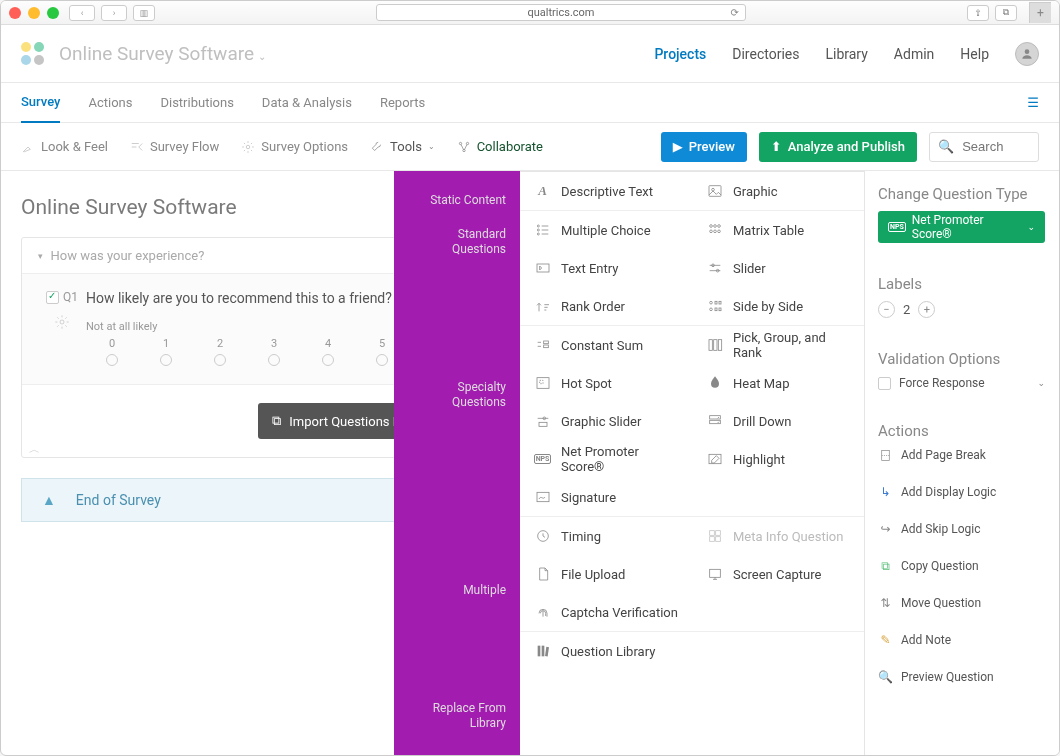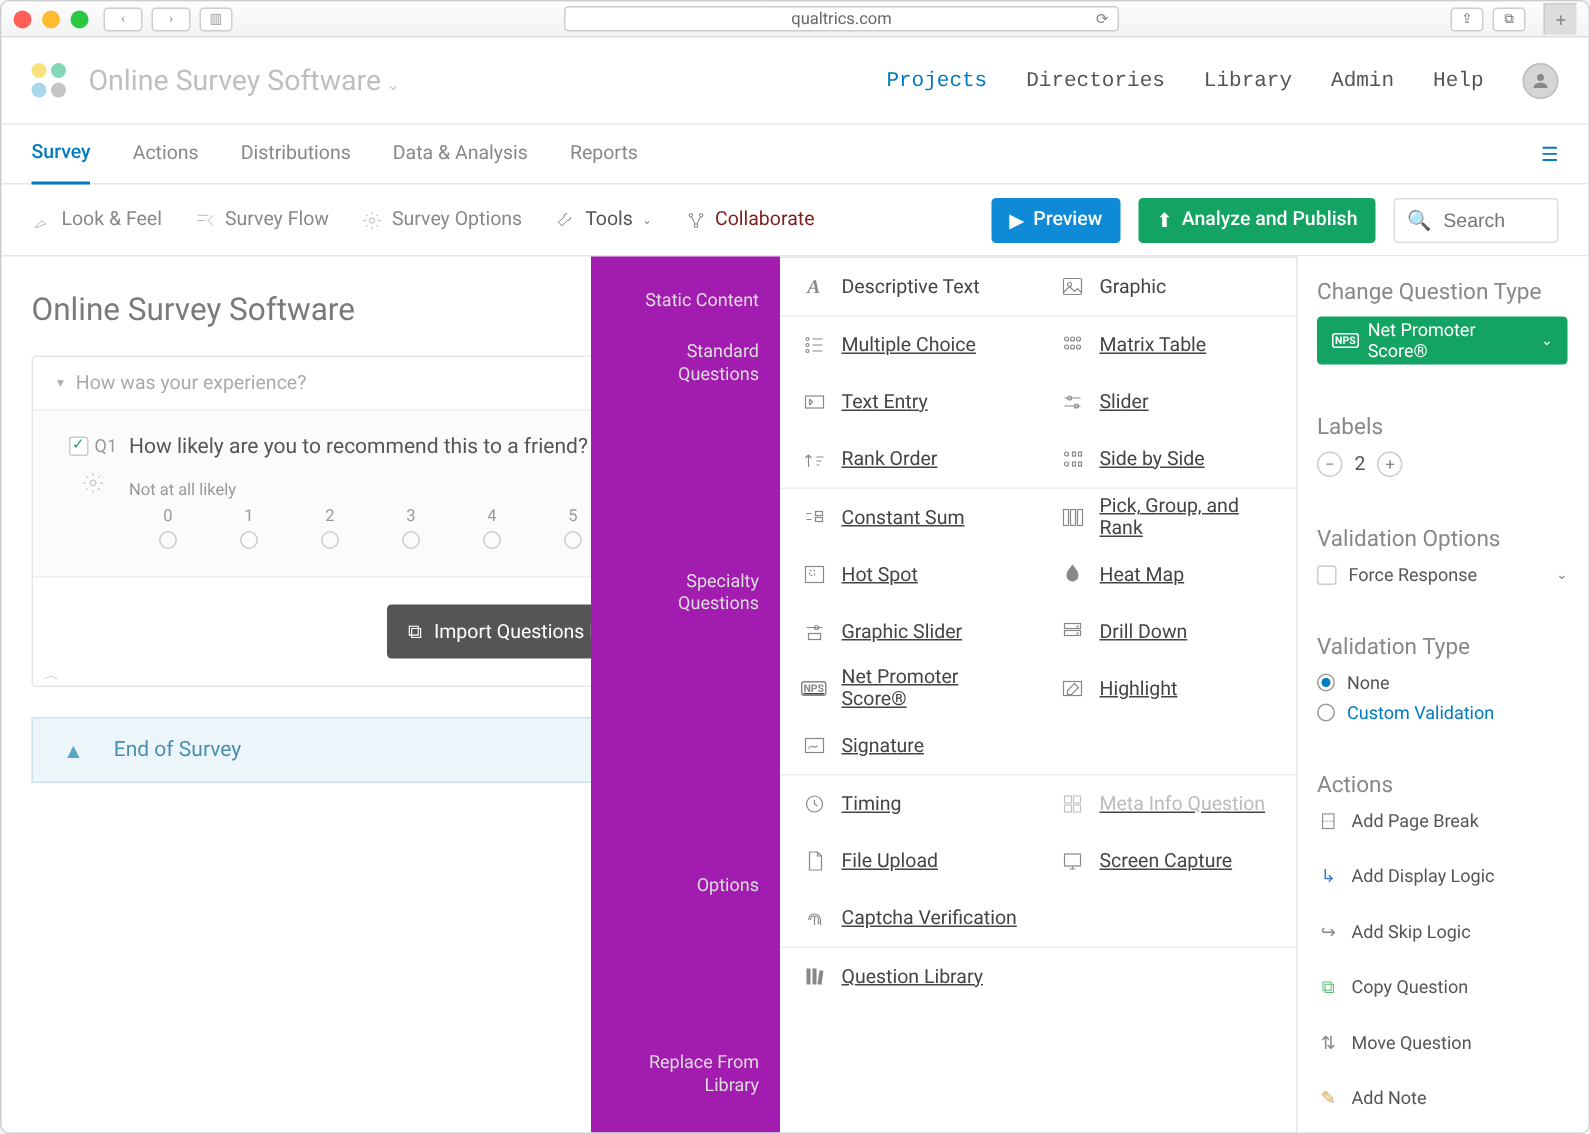--- a/index.html
+++ b/index.html
@@ -19,21 +19,21 @@
   .tb-right .tb-btn{color:#777;}
   .plus-tab{width:22px;height:21px;background:#ddd;border-left:1px solid #ccc;border-top:1px solid #ccc;display:flex;align-items:center;justify-content:center;color:#888;font-size:12px;margin-left:6px;}
   
   .header { height:58px; border-bottom:1px solid #e8e8e8; display:flex; align-items:center; padding:0 20px; }
   .logo { width:24px; height:24px; display:grid; grid-template-columns:1fr 1fr; gap:2px; margin-right:14px;}
   .logo span{width:10px;height:10px;border-radius:50%;}
   .lg1{background:#fae17d;} .lg2{background:#86d6b8;} .lg3{background:#a9d6e8;} .lg4{background:#c5c5c5;}
   .proj-title{font-size:19px; color:#bfbfbf; font-weight:400;}
   .proj-title .caret{font-size:10px; margin-left:4px; color:#bfbfbf;}
   .header-right{margin-left:auto; display:flex; gap:26px; align-items:center; font-size:14px; color:#555;}
-  .header-right a{cursor:pointer;font-family:Liberation Mono, monospace;}
+  .header-right a{cursor:pointer;}
   .header-right a.active{color:#007ac0; font-weight:500;}
   .avatar{width:24px;height:24px;border-radius:50%;background:#d5d5d5;border:1px solid #bbb;display:flex;align-items:center;justify-content:center;}
   .avatar svg{width:14px;height:14px;fill:#888;}
   
   .tabs { height:40px; border-bottom:1px solid #e8e8e8; display:flex; align-items:center; padding:0 20px; gap:28px; font-size:13px; color:#888;}
   .tabs a{cursor:pointer; height:40px; display:flex; align-items:center;}
   .tabs a.active{color:#007ac0; font-weight:500; border-bottom:2px solid #007ac0;}
   .tabs .tbs-r{margin-left:auto; color:#007ac0;}
   
   .toolbar { height:48px; border-bottom:1px solid #e8e8e8; display:flex; align-items:center; padding:0 20px; gap:22px; font-size:13px; color:#888;}
@@ -70,21 +70,21 @@
   .eos .warn{color:#5aa6c7;}
   
   .mega{position:absolute; left:393px; top:0; height:100%; display:flex; z-index:10;}
   .mega-cats{width:126px; background:#a21caf; color:#ddd; font-size:12px; display:flex; flex-direction:column; text-align:right;}
   .mega-cat{padding:12px 14px 12px 8px; line-height:1.3;}
   .mega-cat:first-child{padding-top:22px;}
   .mega-items{width:345px; background:#fff; border-right:1px solid #e5e5e5; border-top:1px solid #e5e5e5; font-size:13px; color:#444;}
   .mega-row{display:flex;}
   .mega-col{flex:1;}
   .mega-item{height:38px;display:flex;align-items:center;padding:0 8px 0 14px;gap:10px;cursor:pointer;}
-  .mega-sep{border-top:1px solid #eee;text-decoration:underline;}
+  .mega-sep{border-top:1px solid #eee;}
   .micon{width:17px;height:17px;display:flex;align-items:center;justify-content:center;color:#888;flex-shrink:0;}
   .micon svg{width:16px;height:16px;fill:none;stroke:#888;stroke-width:1.2;}
   .micon.fill svg{fill:#888;stroke:none;}
   .nps-box{font-size:7px;border:1px solid #888;border-radius:2px;padding:0 1px;font-weight:bold;color:#888;}
   
   .rsidebar{width:196px; border-left:1px solid #e8e8e8; padding:14px 14px; font-size:13px; color:#555; background:#fff;}
   .rs-label{font-size:15px; color:#888; margin-bottom:8px;}
   .qtype-sel{background:#13a362;color:#fff;height:32px;border-radius:3px;display:flex;align-items:center;padding:0 10px;font-size:12px;gap:6px;margin-bottom:18px;cursor:pointer;}
   .qtype-sel .npsb{font-size:7px;border:1px solid #fff;border-radius:2px;padding:0 1px;font-weight:bold;}
   .qtype-sel .car{margin-left:auto;font-size:9px;}
@@ -191,21 +191,21 @@
       <span style="color:#555">Tools</span>
       <span style="font-size:8px;color:#888">⌄</span>
     </div>
     <div class="tool">
       <svg viewBox="0 0 24 24">
           <circle cx="6" cy="6" r="2" stroke="#666" fill="none"></circle>
           <circle cx="18" cy="6" r="2" stroke="#666" fill="none"></circle>
           <circle cx="12" cy="18" r="2" stroke="#666" fill="none"></circle>
           <path d="M7 8l4 8M17 8l-4 8" stroke="#666"></path>
         </svg>
-      <span style="color:#7f1d1d">Collaborate</span>
+      <span style="color:#14532d">Collaborate</span>
     </div>
     <div class="toolbar-right">
       <div class="btn btn-blue">
         <span>▶</span>
         <span>Preview</span>
       </div>
       <div class="btn btn-green">
         <span>⬆</span>
         <span>Analyze and Publish</span>
       </div>
@@ -282,21 +282,21 @@
         <span class="warn">▲</span>
         <span>End of Survey</span>
       </div>
     </div>
 
     <div class="mega">
       <div class="mega-cats">
         <div class="mega-cat">Static Content</div>
         <div class="mega-cat" style="padding-top:6px;padding-bottom:110px;">Standard Questions</div>
         <div class="mega-cat" style="padding-bottom:160px;">Specialty Questions</div>
-        <div class="mega-cat" style="padding-bottom:90px;">Options</div>
+        <div class="mega-cat" style="padding-bottom:90px;">Multiple</div>
         <div class="mega-cat">Replace From Library</div>
       </div>
       <div class="mega-items">
 
         <div class="mega-row">
           <div class="mega-col">
             <div class="mega-item">
                 <span class="micon" style="font-family:serif;font-style:italic;font-weight:bold;">A</span>
                 <span>Descriptive Text</span>
               </div>
@@ -571,31 +571,20 @@
 
       <div class="rs-sec">
         <div class="rs-label">Validation Options</div>
         <div class="force-row">
           <span class="box"></span>
           <span>Force Response</span>
           <span class="car">⌄</span>
         </div>
       </div>
 
-      <div class="rs-sec">
-        <div class="rs-label">Validation Type</div>
-        <div class="radio-row">
-          <span class="rad on"></span>
-            <span>None</span>
-        </div>
-        <div class="radio-row link">
-          <span class="rad"></span>
-            <span>Custom Validation</span>
-        </div>
-      </div>
 
       <div class="rs-sec">
         <div class="rs-label">Actions</div>
         <div class="actions-list">
           <div class="act">
               <span class="ai">
                 <svg viewBox="0 0 24 24">
                   <rect x="5" y="3" width="14" height="18"></rect>
                   <path d="M5 12h14" stroke-dasharray="2"></path>
                 </svg>

